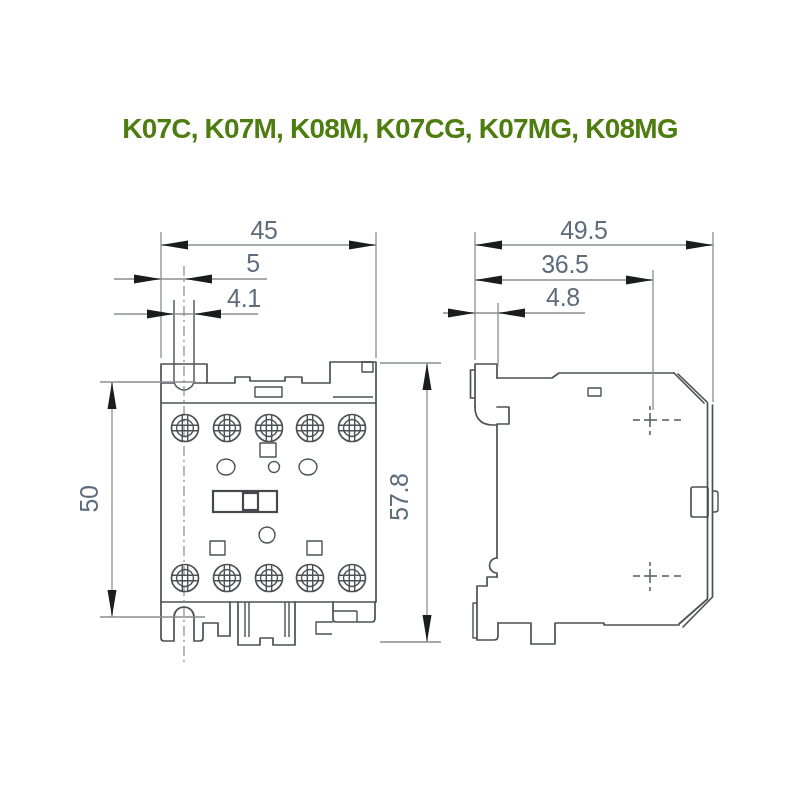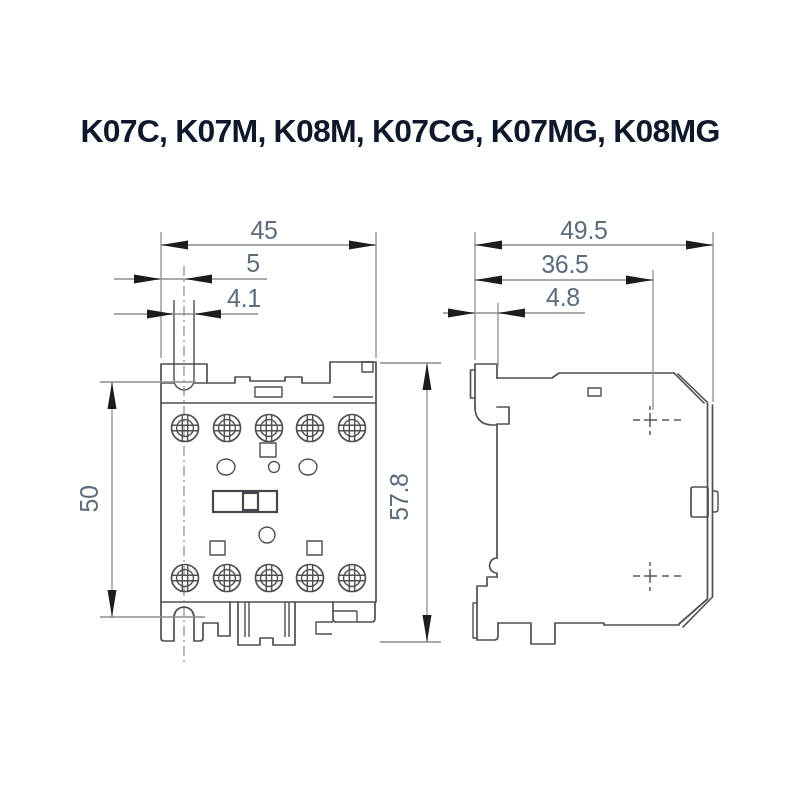--- a/index.html
+++ b/index.html
@@ -1,19 +1,19 @@
 <!DOCTYPE html>
 <html><head>
 <meta charset="utf-8">
 <style>
   html,body{margin:0;padding:0;background:#ffffff;}
   .page{position:relative;width:800px;height:800px;background:#ffffff;overflow:hidden;
         font-family:"Liberation Sans", sans-serif;}
   .title{position:absolute;top:113px;left:0;width:800px;text-align:center;
-         font-size:32px;font-weight:bold;letter-spacing:-0.8px;color:#0f172a;}
+         font-size:28px;font-weight:bold;letter-spacing:-0.8px;color:#4d7c0f;}
   svg{position:absolute;top:0;left:0;}
   .outline{stroke:#4c5155;stroke-width:1.7;fill:none;stroke-linejoin:round;stroke-linecap:round;}
   .detail{stroke:#4c5155;stroke-width:1.4;fill:none;stroke-linejoin:round;}
   .bold-detail{stroke:#45494d;stroke-width:2.2;fill:none;}
   .thin{stroke:#8b8f93;stroke-width:1.3;fill:none;}
   .centerline{stroke:#85898d;stroke-width:1.2;fill:none;stroke-dasharray:10 4 2 4;}
   .centermark{stroke:#55595d;stroke-width:1.5;fill:none;}
   .arrow{fill:#1b1c1e;stroke:none;}
   .dimtext{font-family:"Liberation Sans", sans-serif;font-size:25px;fill:#5d6c7c;letter-spacing:-0.3px;}
 </style>

